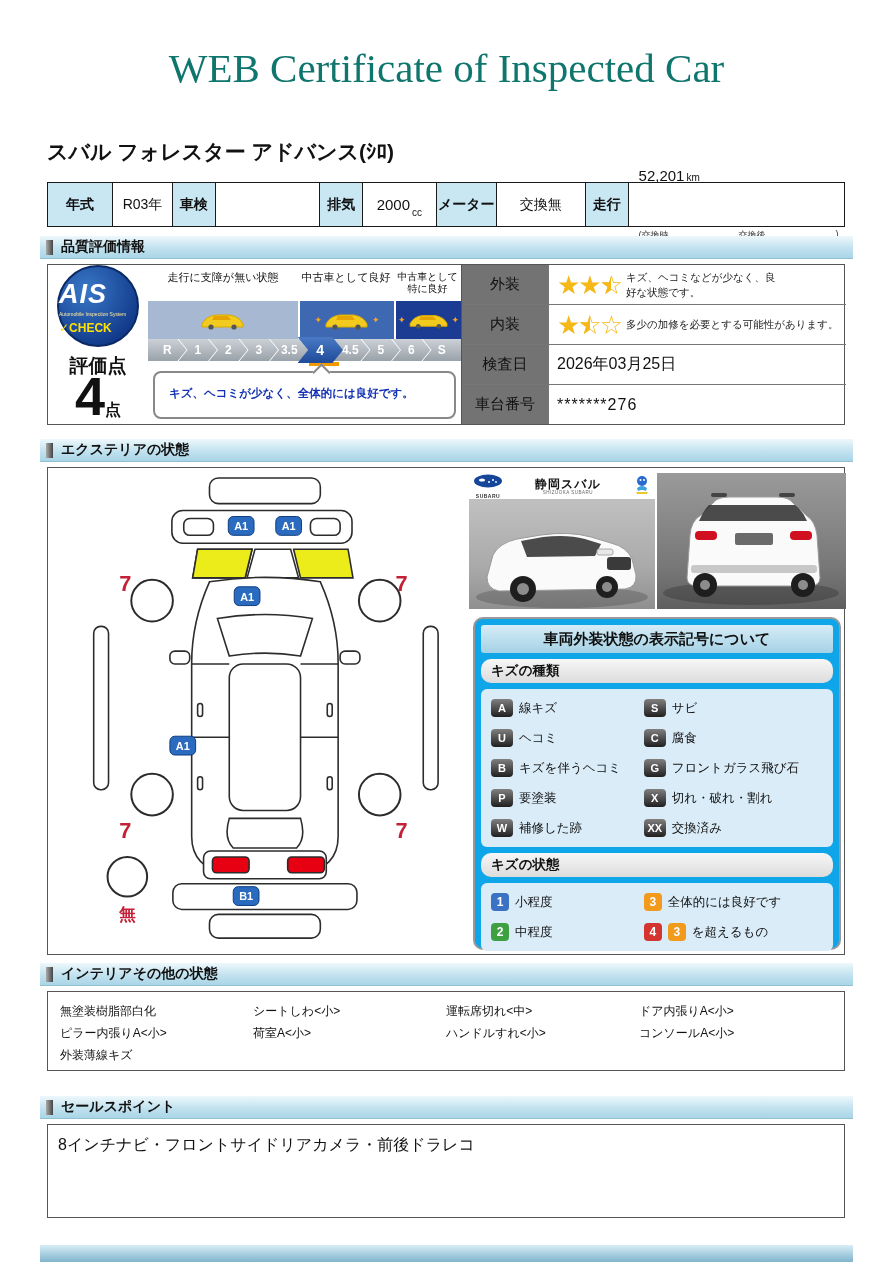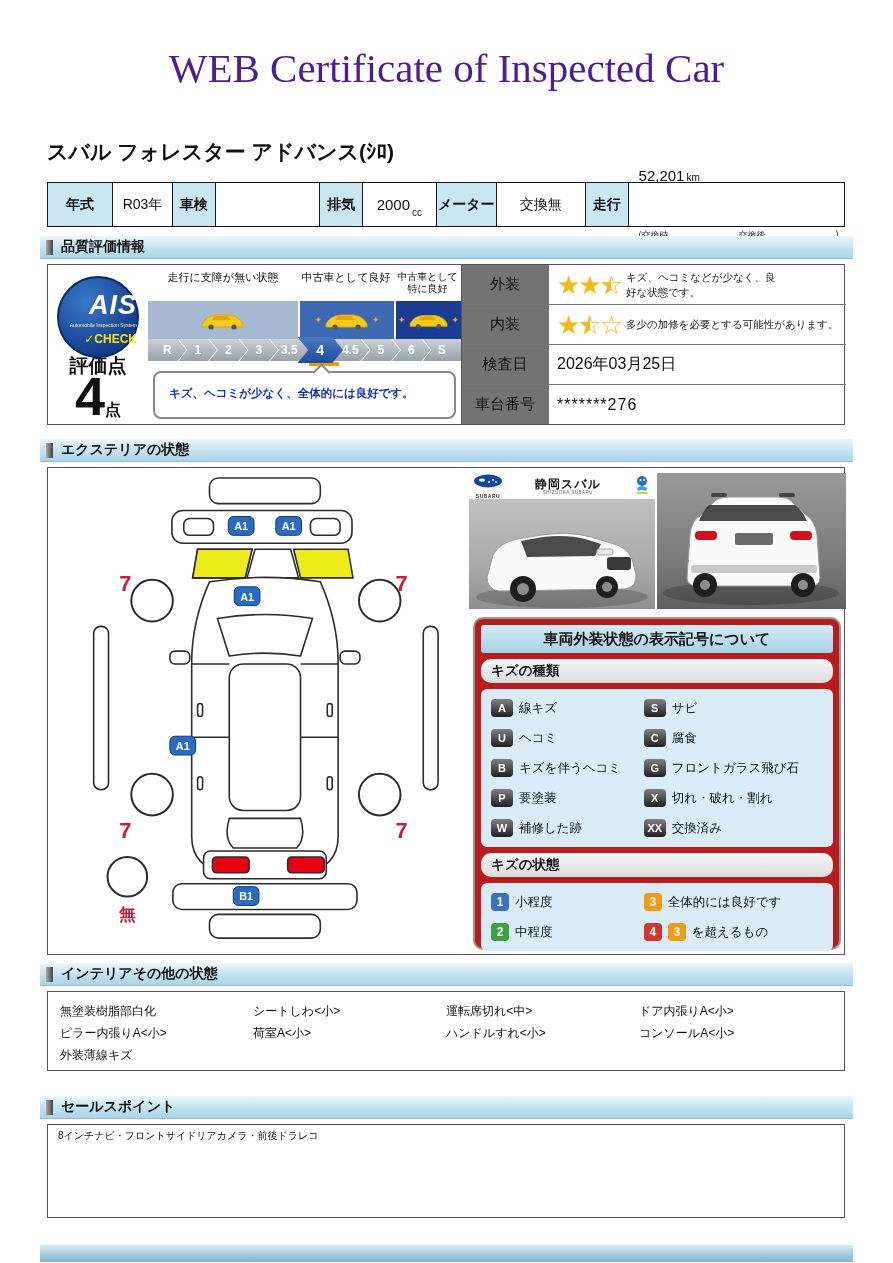--- a/index.html
+++ b/index.html
@@ -2,21 +2,21 @@
 <html><head>
 <meta charset="utf-8">
 <style>
   html,body{margin:0;padding:0;background:#fff;}
   body{font-family:"Liberation Sans","DejaVu Sans",sans-serif;color:#111;}
   #page{position:relative;width:893px;height:1263px;margin:0 auto;background:#fff;overflow:hidden;}
   .abs{position:absolute;box-sizing:border-box;}
 
   
   #main-title{top:44px;left:0;width:893px;text-align:center;
-    font-family:"Liberation Serif","DejaVu Serif",serif;font-size:41px;font-weight:400;color:#4c1d95;}
+    font-family:"Liberation Serif","DejaVu Serif",serif;font-size:41px;font-weight:400;color:#0f766e;}
   #model-name{top:138px;left:47px;font-size:21px;font-weight:700;}
 
   
   #spec-table{top:182px;left:47px;width:798px;height:45px;display:flex;border:1px solid #1a1a1a;}
   .spec-cell{border-right:1px solid #1a1a1a;display:flex;align-items:center;justify-content:center;
     font-size:14px;box-sizing:border-box;}
   .spec-cell:last-child{border-right:none;}
   .spec-lab{background:#c9e7f3;font-weight:700;}
   .unit{font-size:10px;align-self:flex-end;margin:0 0 8px 2px;}
   #mileage-cell{flex-direction:column;align-items:flex-start;justify-content:center;padding-left:10px;gap:44px;}
@@ -28,23 +28,23 @@
   .sech{left:40px;width:813px;height:23px;background:linear-gradient(180deg,#eef8fc,#c2e2ef 55%,#a9d5e6);
     display:flex;align-items:center;padding-left:6px;border-bottom:1px solid #8fc0d4;}
   .sech .bar{width:7px;height:15px;background:linear-gradient(90deg,#aaa,#444);margin-right:8px;}
   .sech .sect{font-size:14px;font-weight:700;}
 
   
   .obox{left:47px;width:798px;background:#fff;border:1px solid #555;}
 
   
   #quality-box{top:264px;height:161px;}
-  #ais-logo{top:11px;left:9px;width:82px;height:82px;border-radius:50%;
+  #ais-logo{top:0;left:9px;width:82px;height:82px;border-radius:50%;
     background:radial-gradient(circle at 35% 30%,#3a78c8,#123a8a 75%);border:2px solid #0a2a66;
-    color:#fff;text-align:right;}
+    color:#fff;text-align:left;}
   #ais-logo .ais-main{font-size:27px;font-weight:700;font-style:italic;margin-top:12px;letter-spacing:1px;}
   #ais-logo .ais-sub{font-size:5px;color:#ffe89a;margin-top:1px;}
   #ais-logo .ais-check{font-size:12px;font-weight:700;color:#ffe000;margin-top:4px;}
   #score-label{top:88px;left:0;width:100px;text-align:center;font-size:19px;font-weight:700;}
   #score-wrap{top:104px;left:0;width:100px;text-align:center;}
   #score-num{font-size:54px;font-weight:700;line-height:1;}
   #score-suffix{font-size:16px;font-weight:700;}
 
   
   .zone-label{top:6px;font-size:11px;text-align:center;color:#111;line-height:1.15;}
@@ -79,40 +79,40 @@
   #exterior-box{top:467px;height:488px;}
   .photo{top:5px;height:136px;overflow:hidden;}
   #photo-front{left:421px;width:186px;background:linear-gradient(180deg,#c9c9c9,#a9a9a9 70%,#8f8f8f);}
   #photo-rear{left:609px;width:189px;background:linear-gradient(180deg,#9a9a9a,#777 70%,#5f5f5f);}
   #dealer-band{top:0;left:0;width:186px;height:26px;background:#fff;display:flex;align-items:center;gap:6px;padding:0 4px;}
   #dealer-name{font-size:12px;font-weight:700;letter-spacing:1px;line-height:1;}
   #dealer-en{font-size:4.5px;color:#666;text-align:center;letter-spacing:.5px;}
   #brand-word{font-size:5px;font-weight:700;color:#333;text-align:center;letter-spacing:.5px;}
 
   
-  #legend{top:149px;left:425px;width:368px;height:333px;border:2px solid #999;border-radius:10px;background:#b91c1c;padding:6px;}
+  #legend{top:149px;left:425px;width:368px;height:333px;border:2px solid #999;border-radius:10px;background:#0ea5e9;padding:6px;}
   #legend-title{height:28px;line-height:28px;text-align:center;font-size:15px;font-weight:700;border-radius:3px;
     background:linear-gradient(180deg,#d5ecf6,#a5d2e6);}
   .legend-subhdr{height:24px;line-height:24px;padding-left:10px;font-size:13.5px;font-weight:700;border-radius:10px;
     background:linear-gradient(180deg,#f7f7f7,#dcdcdc);margin-top:6px;}
   .legend-grid{margin-top:6px;background:#d9ecf8;border-radius:6px;padding:8px 10px;
     display:grid;grid-template-columns:46% 54%;row-gap:8px;}
   .lrow{display:flex;align-items:center;gap:6px;height:22px;}
   .kbadge{min-width:18px;height:18px;border-radius:4px;background:linear-gradient(180deg,#808080,#1f1f1f);
     color:#fff;font-size:11px;font-weight:700;display:inline-flex;align-items:center;justify-content:center;padding:0 2px;}
   .nbadge{min-width:18px;height:18px;border-radius:4px;color:#fff;font-size:12px;font-weight:700;
     display:inline-flex;align-items:center;justify-content:center;}
   .klabel{font-size:12.5px;}
 
   
   #interior-box{top:991px;height:80px;}
   #interior-grid{display:grid;grid-template-columns:repeat(4,1fr);padding:8px 12px;}
   .int-item{font-size:12px;line-height:22px;}
   #sales-box{top:1124px;height:94px;}
-  #sales-text{margin:4px 0 0 10px;font-size:10px;}
+  #sales-text{margin:10px 0 0 10px;font-size:16px;}
 
   #footer-bar{top:1245px;left:40px;width:813px;height:17px;
     background:linear-gradient(180deg,#d8eef6,#7fb4cc);}
 
   svg text{font-family:"Liberation Sans","DejaVu Sans",sans-serif;}
 </style>
 </head>
 <body>
 
 <div id="page">

